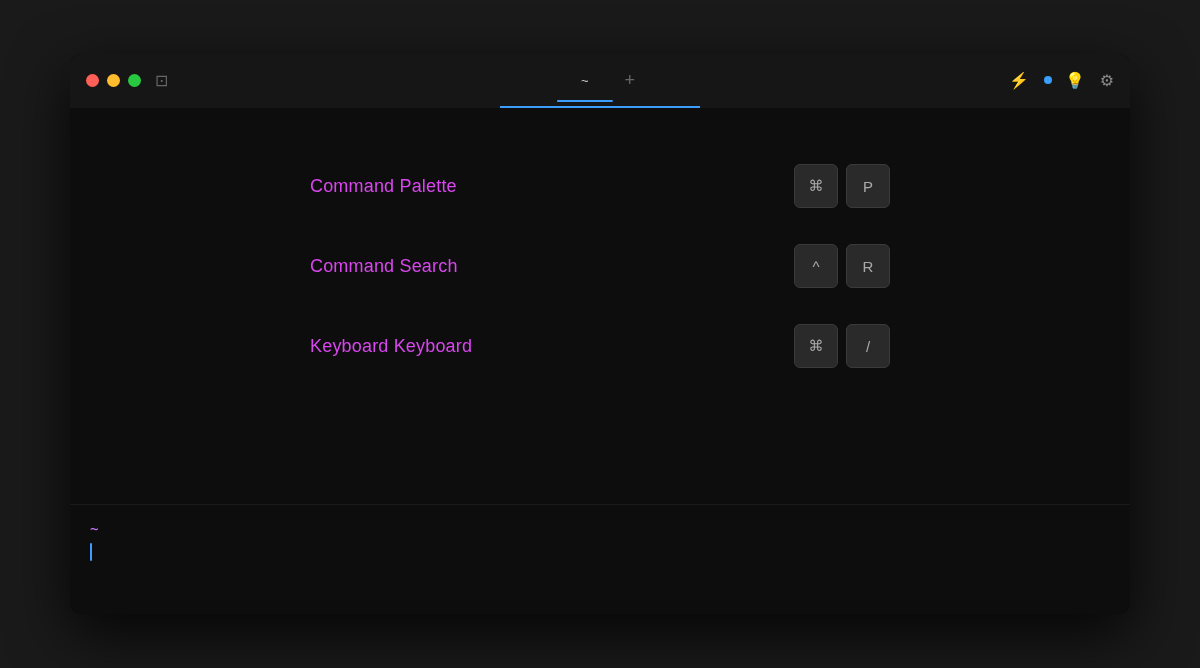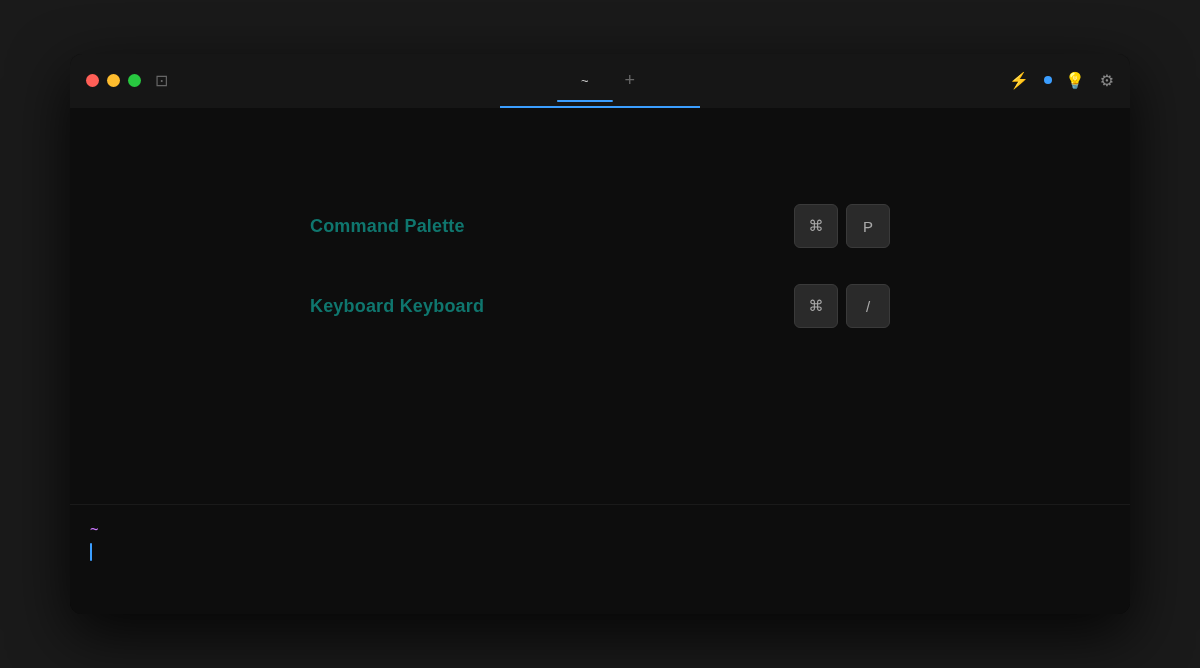--- a/index.html
+++ b/index.html
@@ -157,23 +157,23 @@
     }
 
     .menu-item {
       display: flex;
       align-items: center;
       justify-content: space-between;
       padding: 18px 0;
     }
 
     .menu-item-label {
-      color: #0f766e;
+      color: #d946ef;
       font-size: 18px;
-      font-weight: 700;
+      font-weight: 400;
       letter-spacing: 0.01em;
     }
 
     .shortcut-keys {
       display: flex;
       gap: 8px;
       align-items: center;
     }
 
     .key-badge {
@@ -260,20 +260,27 @@
       <div class="menu-items">
 
         <div class="menu-item">
           <span class="menu-item-label">Command Palette</span>
           <div class="shortcut-keys">
             <div class="key-badge">⌘</div>
             <div class="key-badge">P</div>
           </div>
         </div>
 
+        <div class="menu-item">
+          <span class="menu-item-label">Command Search</span>
+          <div class="shortcut-keys">
+            <div class="key-badge">^</div>
+            <div class="key-badge">R</div>
+          </div>
+        </div>
 
         <div class="menu-item">
           <span class="menu-item-label">Keyboard Keyboard</span>
           <div class="shortcut-keys">
             <div class="key-badge">⌘</div>
             <div class="key-badge">/</div>
           </div>
         </div>
 
       </div>

